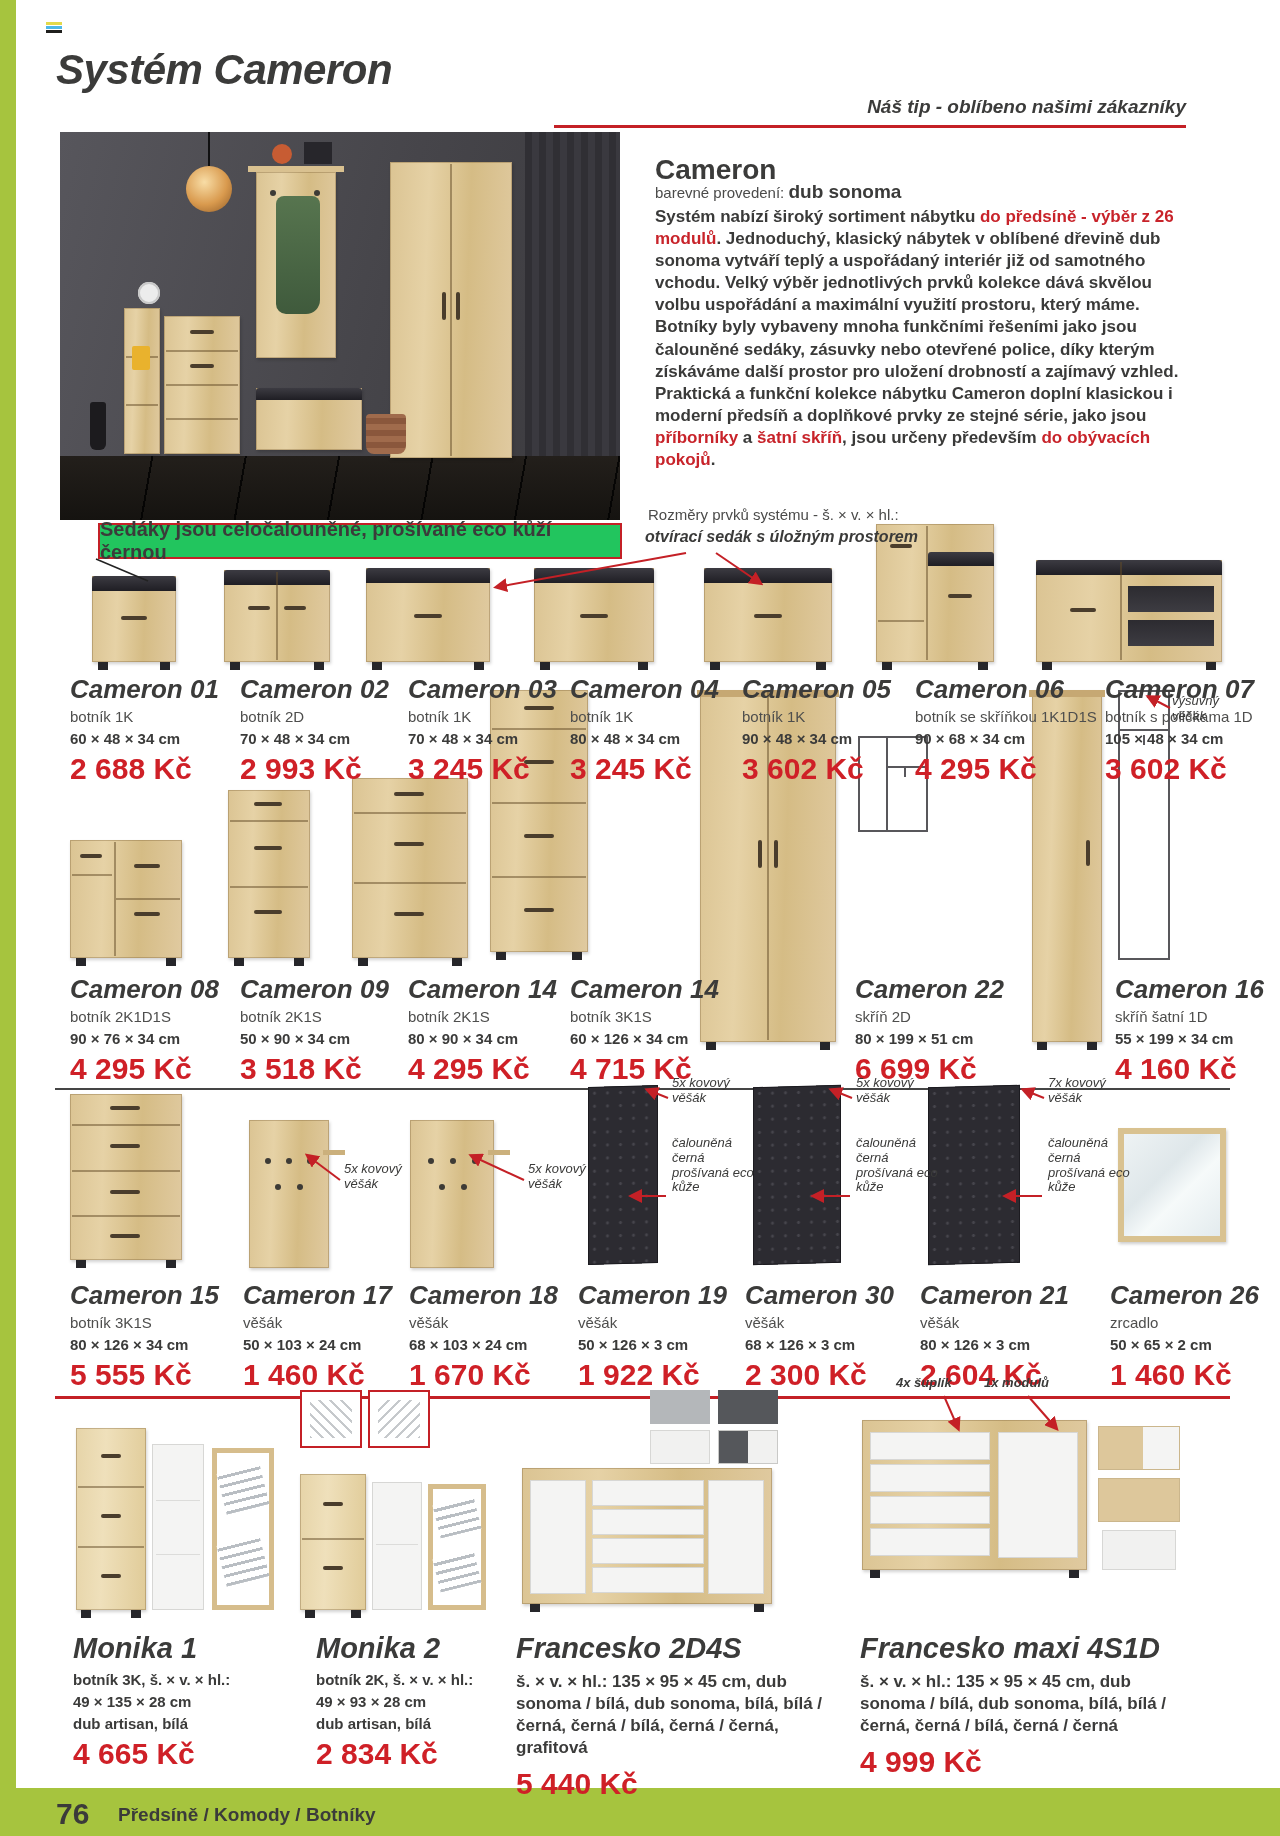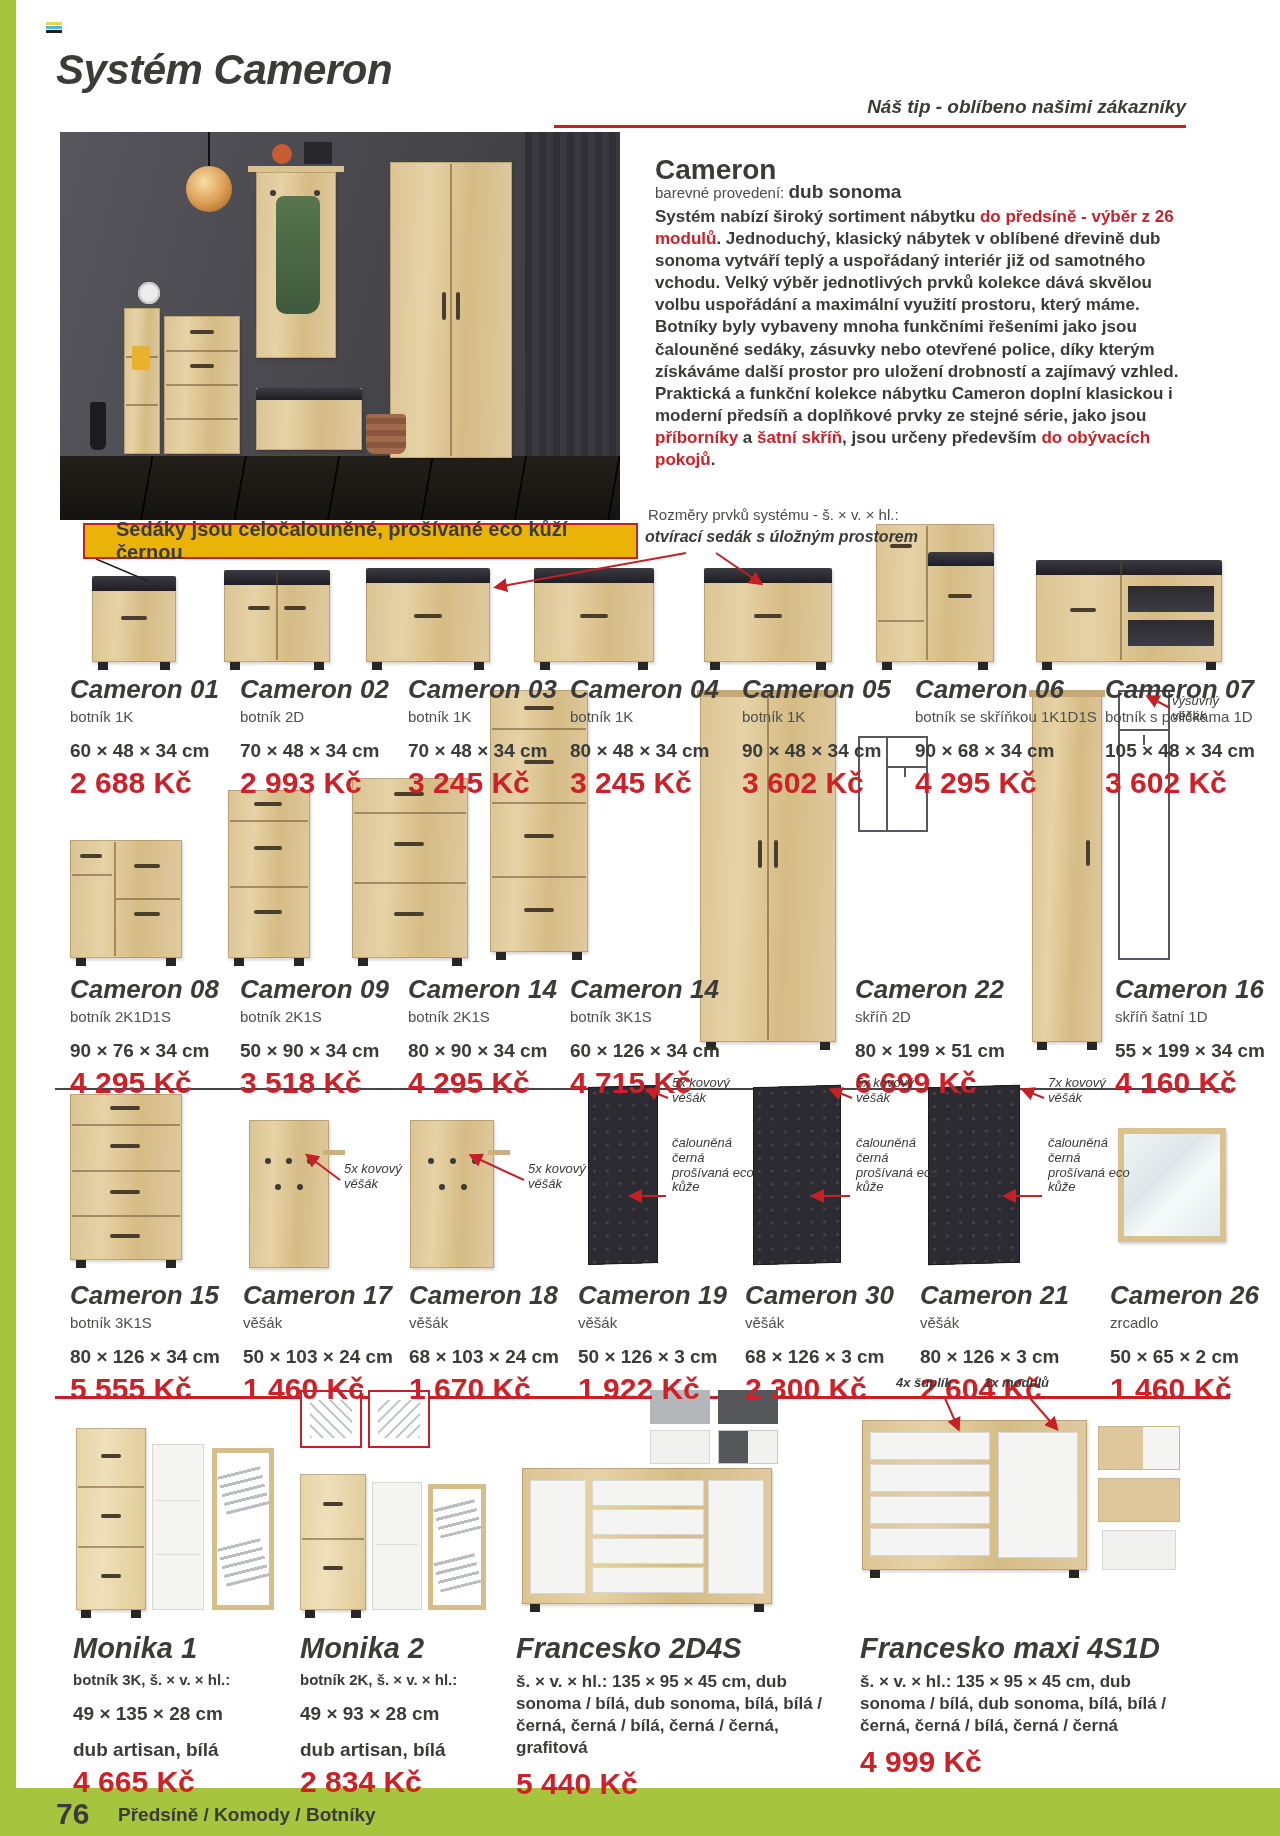--- a/index.html
+++ b/index.html
@@ -16,31 +16,31 @@
   
   .ih{position:absolute;left:655px;top:139px;font-size:28px;font-weight:bold;margin-top:15px;}
   .finish{position:absolute;left:655px;top:181px;font-size:15px;color:#4b4b4a;}
   .finish b{font-size:19px;color:#3b3b3a;}
   .para{position:absolute;left:655px;top:206px;width:532px;font-size:17px;font-weight:bold;line-height:1.3;color:#3a3a39;}
   .para .red{color:#c8232a;}
   .dimnote{position:absolute;left:648px;top:497px;font-size:15px;color:#4b4b4a;margin-top:9px;}
   
   .hero{position:absolute;left:60px;top:132px;width:560px;height:388px;overflow:hidden;background:linear-gradient(105deg,#57565c 0%,#46454a 55%,#3a393d 100%);}
   
-  .banner{position:absolute;left:83px;top:523px;width:520px;height:32px;border:2px solid #c42026;background:#eab308;display:flex;align-items:center;justify-content:center;font-size:20px;font-weight:bold;color:#3b3b3a;z-index:7;padding-left:31px;}
+  .banner{position:absolute;left:98px;top:523px;width:520px;height:32px;border:2px solid #c42026;background:#22c55e;display:flex;align-items:center;justify-content:center;font-size:20px;font-weight:bold;color:#3b3b3a;z-index:7;}
   .openote{position:absolute;left:645px;top:528px;font-size:16px;font-style:italic;font-weight:bold;color:#3a3a39;z-index:7;}
   .co{position:absolute;font-style:italic;font-size:13px;line-height:1.14;color:#3a3a39;z-index:7;}
   .cob{font-weight:bold;}
   
   .cell{position:absolute;white-space:nowrap;z-index:4;}
   .nm{font-size:26px;font-weight:bold;font-style:italic;color:#3b3b3a;line-height:1;}
   .big{font-size:29px;}
   .sb2{font-size:15px;color:#4e4e4d;margin-top:7px;line-height:1;}
   .sb3{font-size:15px;font-weight:bold;color:#3b3b3a;margin-top:9px;line-height:1;}
-  .dm{font-size:19px;font-weight:bold;color:#3b3b3a;margin-top:17px;line-height:1;}
+  .dm{font-size:15px;font-weight:bold;color:#3b3b3a;margin-top:7px;line-height:1;}
   .pr{font-size:30px;font-weight:bold;color:#cf2027;margin-top:8px;line-height:1;}
   .fdesc{font-size:17px;font-weight:bold;width:330px;white-space:normal;line-height:1.3;margin-top:8px;color:#3b3b3a;}
   
   .prod{position:absolute;background:linear-gradient(92deg,#dbc493,#e6d2a6 30%,#d5bc85 62%,#e0caa0);box-shadow:inset 0 0 0 1px rgba(122,95,52,.35),1px 2px 3px rgba(0,0,0,.18);}
   .cu{background:linear-gradient(#3c3b42,#1f1e24);border-radius:3px 3px 0 0;left:0;right:0;}
   .h{height:4px;background:#4a3d2c;border-radius:2px;}
   .vh{width:4px;background:#4a3d2c;border-radius:2px;}
   .vs{width:2px;top:2px;bottom:2px;background:rgba(100,76,40,.5);}
   .hs{height:2px;left:2px;right:2px;background:rgba(100,76,40,.5);}
   .hsl{height:2px;background:rgba(100,76,40,.5);}
@@ -480,21 +480,21 @@
   <div class="co cob" style="left:896px;top:1376px">4x šuplík</div>
   <div class="co cob" style="left:984px;top:1376px">1x modulů</div>
 
   <div class="cell" style="left:73px;top:1634px">
     <div class="nm big">Monika 1</div>
     <div class="sb3">botník 3K, š. × v. × hl.:</div>
     <div class="dm">49 × 135 × 28 cm</div>
     <div class="dm">dub artisan, bílá</div>
     <div class="pr">4 665 Kč</div>
   </div>
-  <div class="cell" style="left:300px;top:1634px">
+  <div class="cell" style="left:316px;top:1634px">
     <div class="nm big">Monika 2</div>
     <div class="sb3">botník 2K, š. × v. × hl.:</div>
     <div class="dm">49 × 93 × 28 cm</div>
     <div class="dm">dub artisan, bílá</div>
     <div class="pr">2 834 Kč</div>
   </div>
   <div class="cell" style="left:516px;top:1634px">
     <div class="nm big">Francesko 2D4S</div>
     <div class="fdesc">š. × v. × hl.: 135 × 95 × 45 cm, dub sonoma / bílá, dub sonoma, bílá, bílá / černá, černá / bílá, černá / černá, grafitová</div>
     <div class="pr" style="margin-top:10px">5 440 Kč</div>

